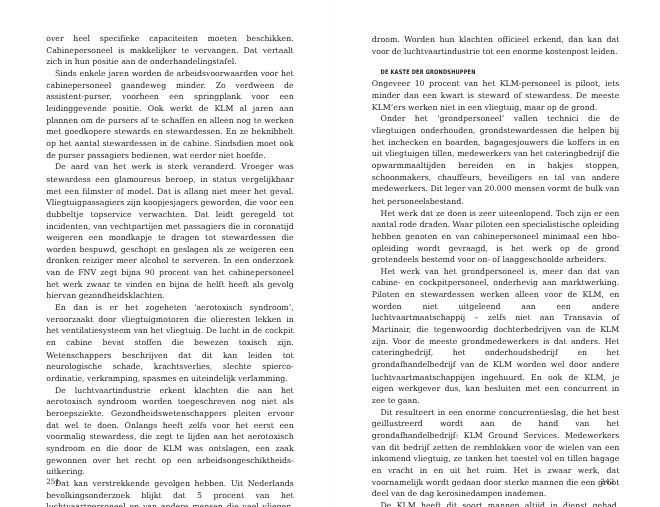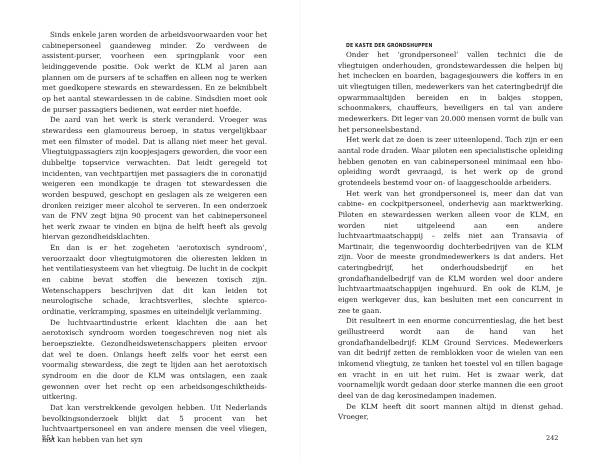--- a/index.html
+++ b/index.html
@@ -45,34 +45,37 @@
   .page-right .folio { left: 545px; left: 246px; }
   .gutter { position: absolute; left: 299px; top: 0; width: 2px; height: 461px; background: #fbfbfb; }
 </style>
 </head>
 <body>
 
 <div class="spread">
 
   <div class="page page-left">
     <div class="text-block">
+      <p class="para noindent">over heel specifieke capaciteiten moeten beschikken. Cabineperso­neel is makkelijker te vervangen. Dat vertaalt zich in hun positie aan de onderhandelingstafel.</p>
       <p class="para">Sinds enkele jaren worden de arbeidsvoorwaarden voor het cabi­nepersoneel gaandeweg minder. Zo verdween de assistent-purser, voorheen een springplank voor een leidinggevende positie. Ook werkt de KLM al jaren aan plannen om de pursers af te schaffen en alleen nog te werken met goedkopere stewards en stewardessen. En ze beknibbelt op het aantal stewardessen in de cabine. Sindsdien moet ook de purser passagiers bedienen, wat eerder niet hoefde.</p>
       <p class="para">De aard van het werk is sterk veranderd. Vroeger was stewar­dess een glamoureus beroep, in status vergelijkbaar met een film­ster of model. Dat is allang niet meer het geval. Vliegtuigpassagiers zijn koopjesjagers geworden, die voor een dubbeltje topservice ver­wachten. Dat leidt geregeld tot incidenten, van vechtpartijen met passagiers die in coronatijd weigeren een mondkapje te dragen tot stewardessen die worden bespuwd, geschopt en geslagen als ze weigeren een dronken reiziger meer alcohol te serveren. In een on­derzoek van de FNV zegt bijna 90 procent van het cabinepersoneel het werk zwaar te vinden en bijna de helft heeft als gevolg hiervan gezondheidsklachten.</p>
       <p class="para">En dan is er het zogeheten ‘aerotoxisch syndroom’, veroorzaakt door vliegtuigmotoren die olieresten lekken in het ventilatiesys­teem van het vliegtuig. De lucht in de cockpit en cabine bevat stof­fen die bewezen toxisch zijn. Wetenschappers beschrijven dat dit kan leiden tot neurologische schade, krachtsverlies, slechte spierco­ordinatie, verkramping, spasmes en uiteindelijk verlamming.</p>
       <p class="para">De luchtvaartindustrie erkent klachten die aan het aerotoxisch syndroom worden toegeschreven nog niet als beroepsziekte. Ge­zondheidswetenschappers pleiten ervoor dat wel te doen. Onlangs heeft zelfs voor het eerst een voormalig stewardess, die zegt te lijden aan het aerotoxisch syndroom en die door de KLM was ontslagen, een zaak gewonnen over het recht op een arbeidsongeschiktheids­uitkering.</p>
       <p class="para">Dat kan verstrekkende gevolgen hebben. Uit Nederlands bevol­kingsonderzoek blijkt dat 5 procent van het luchtvaartpersoneel en van andere mensen die veel vliegen, last kan hebben van het syn­</p>
     </div>
     <div class="folio">251</div>
   </div>
 
   <div class="gutter"></div>
 
   <div class="page page-right">
     <div class="text-block">
+      <p class="para noindent">droom. Worden hun klachten officieel erkend, dan kan dat voor de luchtvaartindustrie tot een enorme kostenpost leiden.</p>
       <div class="section-heading">DE KASTE DER GRONDSHUPPEN</div>
+      <p class="para noindent">Ongeveer 10 procent van het KLM-personeel is piloot, iets minder dan een kwart is steward of stewardess. De meeste KLM’ers werken niet in een vliegtuig, maar op de grond.</p>
       <p class="para">Onder het ‘grondpersoneel’ vallen technici die de vliegtuigen onderhouden, grondstewardessen die helpen bij het inchecken en boarden, bagagesjouwers die koffers in en uit vliegtuigen tillen, me­dewerkers van het cateringbedrijf die opwarmmaaltijden bereiden en in bakjes stoppen, schoonmakers, chauffeurs, beveiligers en tal van andere medewerkers. Dit leger van 20.000 mensen vormt de bulk van het personeelsbestand.</p>
       <p class="para">Het werk dat ze doen is zeer uiteenlopend. Toch zijn er een aan­tal rode draden. Waar piloten een specialistische opleiding hebben genoten en van cabinepersoneel minimaal een hbo-opleiding wordt gevraagd, is het werk op de grond grotendeels bestemd voor on- of laaggeschoolde arbeiders.</p>
       <p class="para">Het werk van het grondpersoneel is, meer dan dat van cabine- en cockpitpersoneel, onderhevig aan marktwerking. Piloten en ste­wardessen werken alleen voor de KLM, en worden niet uitgeleend aan een andere luchtvaartmaatschappij – zelfs niet aan Transavia of Martinair, die tegenwoordig dochterbedrijven van de KLM zijn. Voor de meeste grondmedewerkers is dat anders. Het cateringbedrijf, het onderhoudsbedrijf en het grondafhandelbedrijf van de KLM worden wel door andere luchtvaartmaatschappijen ingehuurd. En ook de KLM, je eigen werkgever dus, kan besluiten met een concurrent in zee te gaan.</p>
       <p class="para">Dit resulteert in een enorme concurrentieslag, die het best ge­illustreerd wordt aan de hand van het grondafhandelbedrijf: KLM Ground Services. Medewerkers van dit bedrijf zetten de remblokken voor de wielen van een inkomend vliegtuig, ze tanken het toestel vol en tillen bagage en vracht in en uit het ruim. Het is zwaar werk, dat voornamelijk wordt gedaan door sterke mannen die een groot deel van de dag kerosinedampen inademen.</p>
       <p class="para">De KLM heeft dit soort mannen altijd in dienst gehad. Vroeger,</p>
     </div>
     <div class="folio">242</div>
   </div>
 
 </div>

